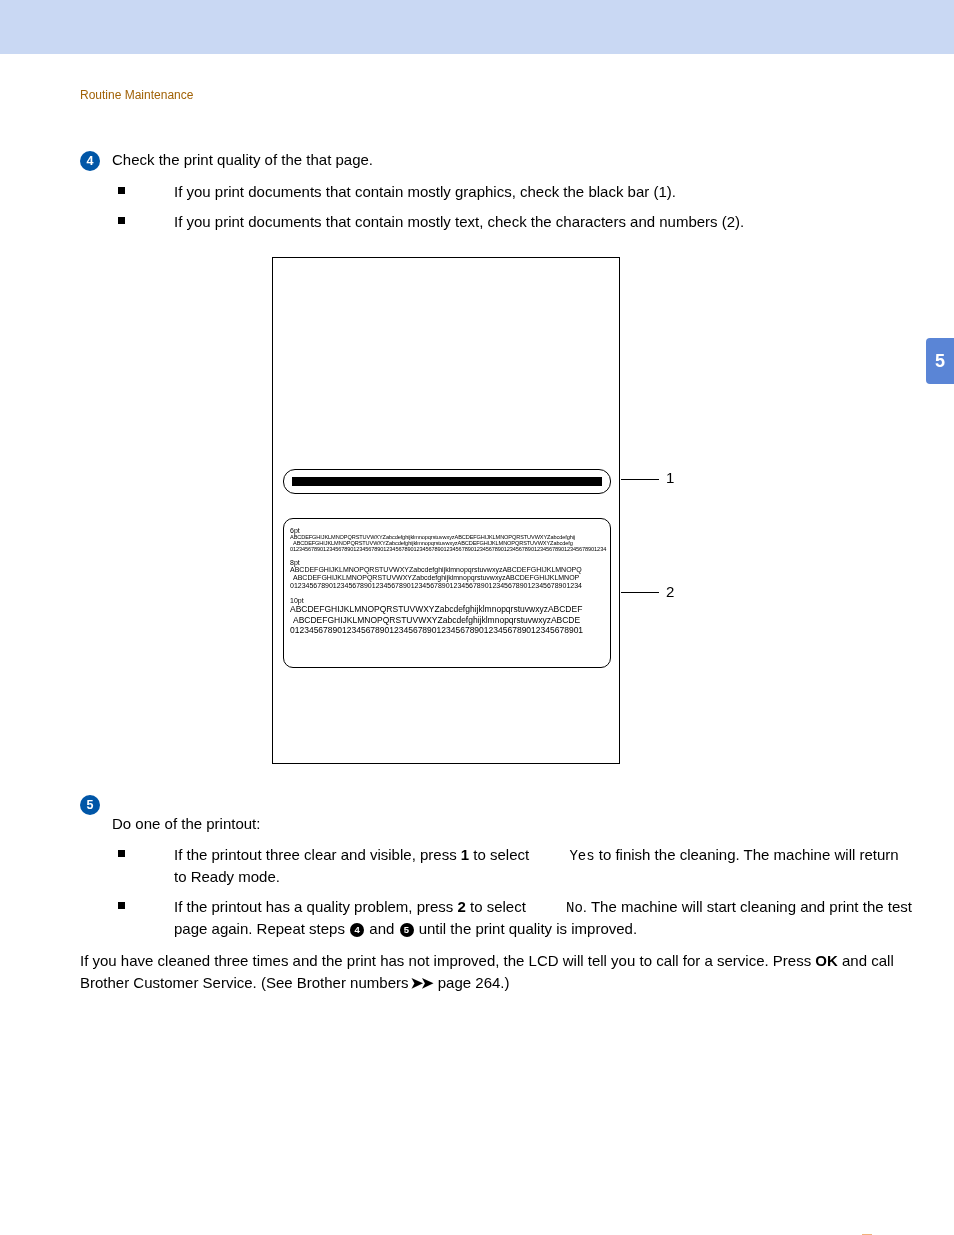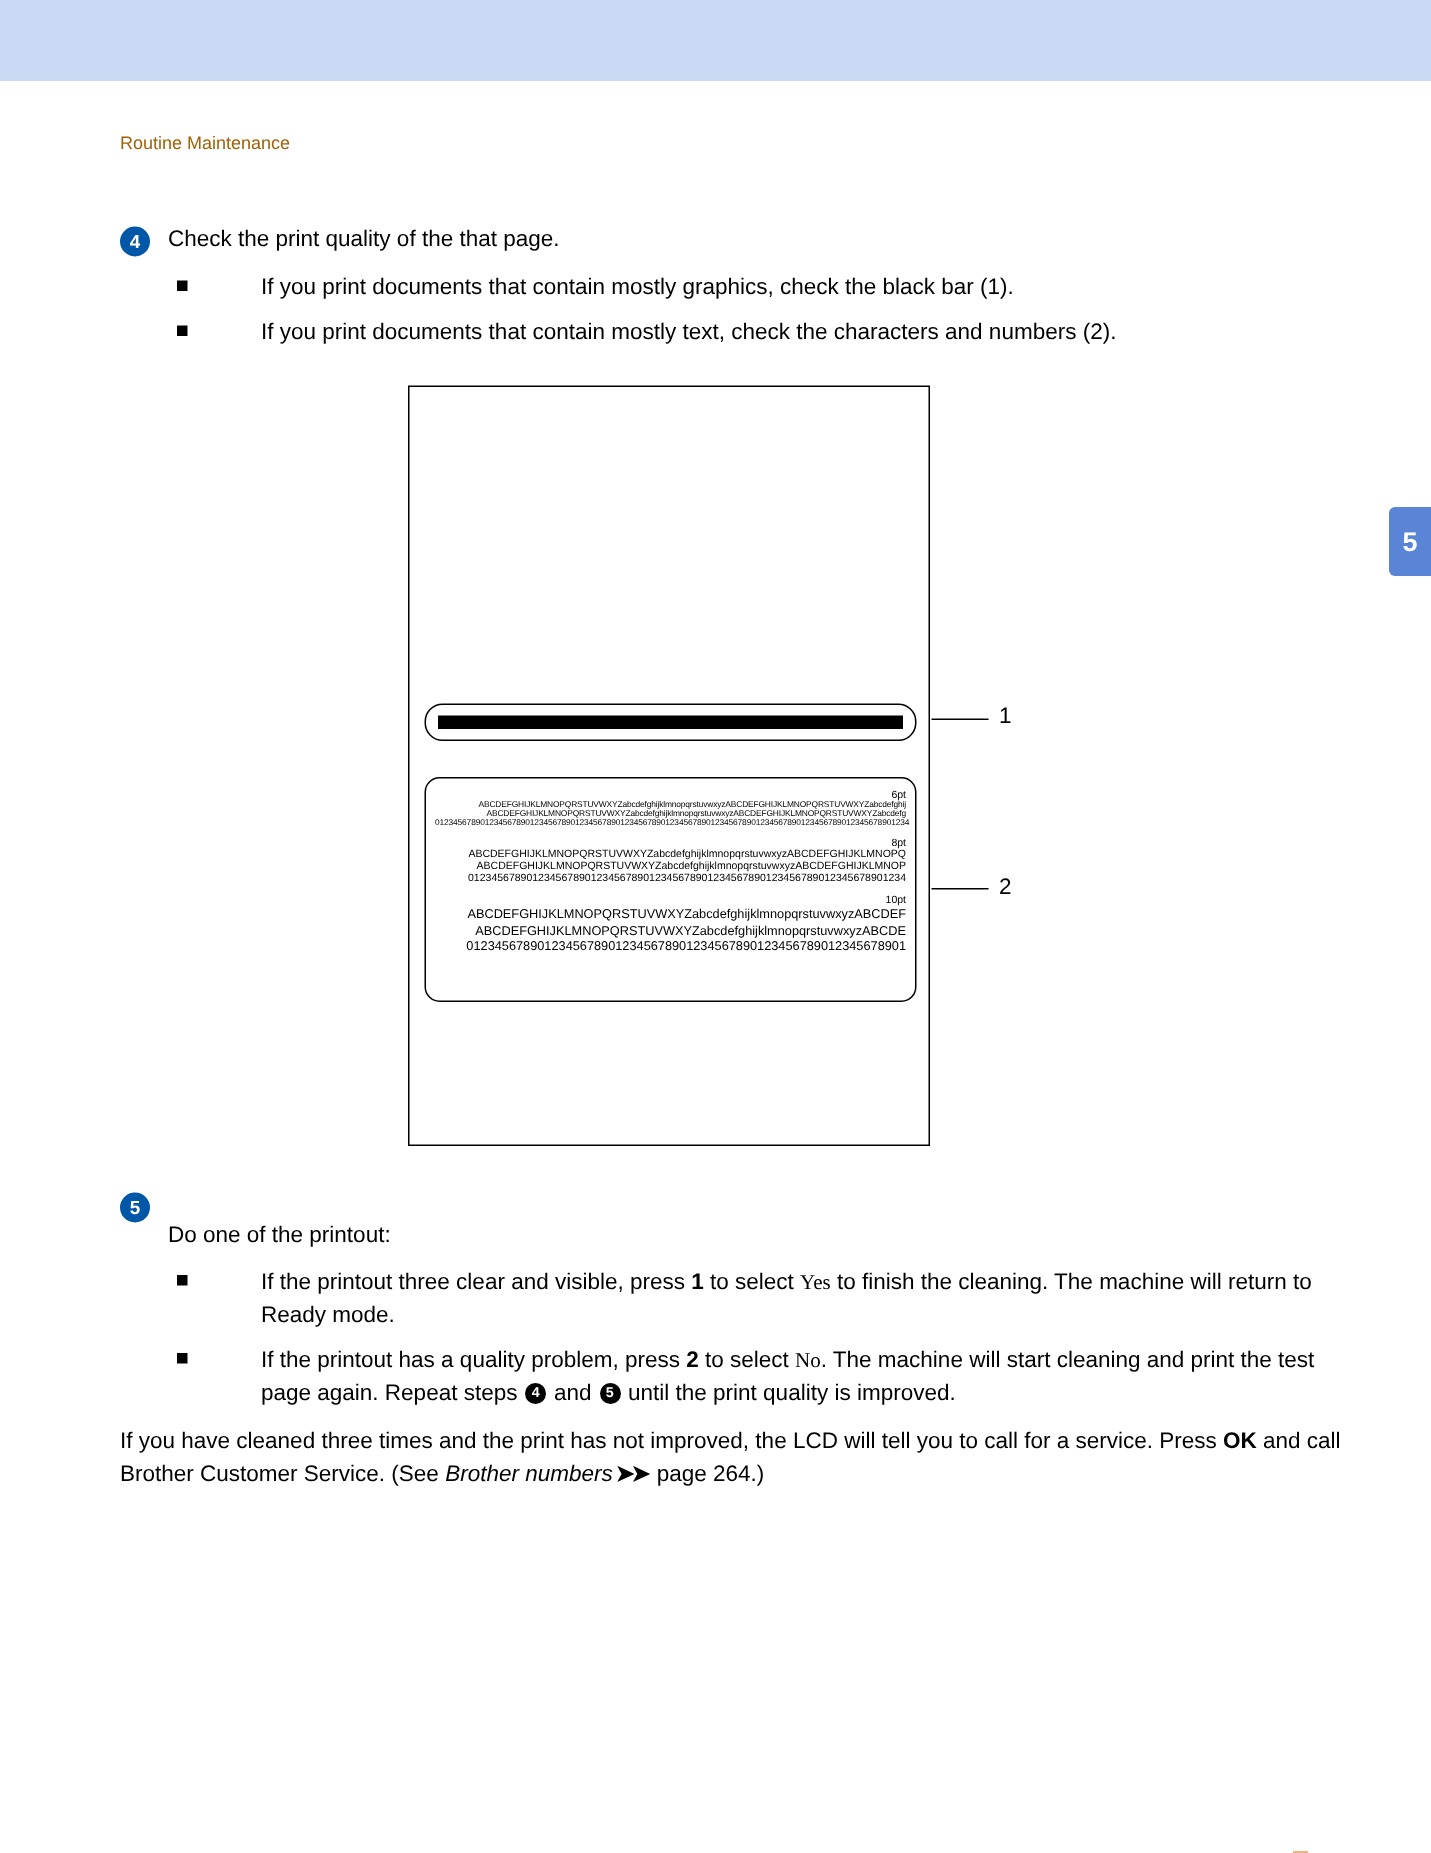--- a/index.html
+++ b/index.html
@@ -14,39 +14,39 @@
     display: flex; align-items: center; justify-content: center;
     margin-right: 12px; margin-top: 1px;
   }
   .step-text { font-size: 15px; line-height: 1.35; }
   .sub-list { margin: 10px 0 10px 38px; }
   .sub-item { display: flex; align-items: flex-start; margin: 8px 0; gap: 39px; }
   .square-bullet {
     flex: 0 0 7px; height: 7px; background: #000; margin-right: 10px; margin-top: 6px;
   }
   .sub-text { font-size: 15px; line-height: 1.45; flex: 1; }
-  .mono { font-family: Liberation Serif, serif; font-size: 14px; }
+  .mono { font-family: Liberation Mono, monospace; font-size: 14px; margin-left: 36px; }
   .bold { font-weight: bold; }
-  .italic { font-style: italic; }
+  .italic { }
 
   .test-figure-wrap { display:flex; justify-content:center; margin: 24px 0 30px 0; }
   .test-figure { position: relative; width: 448px; }
   .test-page-box { width: 348px; height: 507px; border: 1px solid #000; background:#fff; position:relative; }
 
   .black-bar-frame {
     position:absolute; left:10px; top:211px; width: 328px; height: 25px;
     border:1px solid #000; border-radius:12px; background:#fff;
     display:flex; align-items:center; justify-content:center;
   }
   .black-bar-inner { width: 310px; height: 9px; background:#000; }
 
   .text-area-frame {
     position:absolute; left:10px; top:260px; width: 328px; height: 150px;
     border:1px solid #000; border-radius:10px; background:#fff;
-    padding: 8px 6px 6px 6px; overflow:hidden;text-align:right;
+    padding: 8px 6px 6px 6px; overflow:hidden;
   }
   .tline { font-family: Arial, sans-serif; white-space: nowrap; color:#000; }
   .sz6 { font-size: 5.6px; line-height: 1.08; letter-spacing: -0.1px; }
   .sz8 { font-size: 7px; line-height: 1.18; }
   .sz10 { font-size: 8.5px; line-height: 1.2; }
   .text-area-frame .grp { margin-bottom: 7px; }
   .label-pt { font-size: 7px; }
 
   .callout-line { position:absolute; height:1px; background:#000; }
   .callout-num { position:absolute; font-size:15px; }

